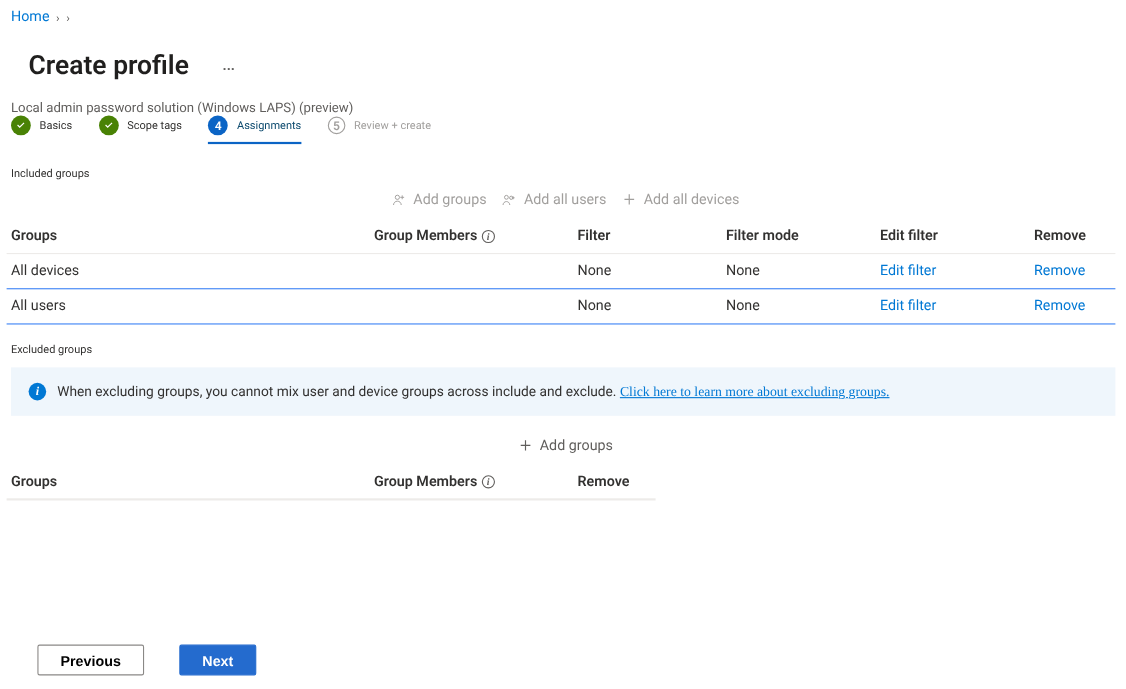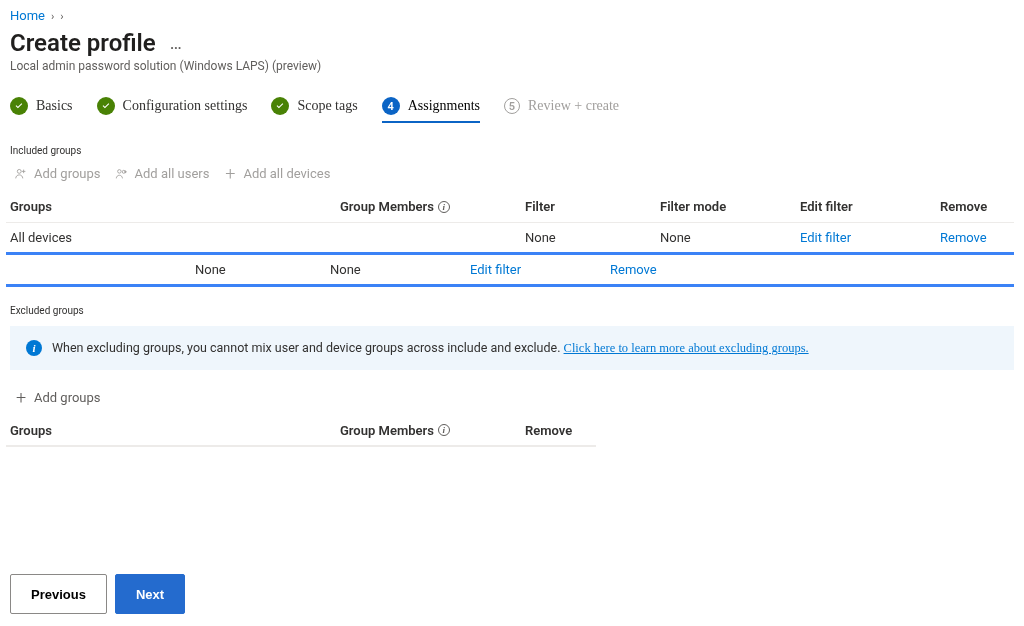--- a/index.html
+++ b/index.html
@@ -16,51 +16,51 @@
   }
   a { color: #0078d4; text-decoration: none; }
 
   
   .breadcrumb { display: flex; align-items: flex-end; gap: 6px; font-size: 13px; margin-bottom: 6px; }
   .breadcrumb .crumb { color: #0078d4; cursor: pointer; }
   .chev { color: #605e5c; font-size: 11px; }
 
   
   .page-title-row { display: flex; align-items: center; gap: 14px; }
-  h1 { font-size: 24px; font-weight: 600; margin: 0; color: #201f1e; }
+  h1 { font-size: 24px; font-weight: 600; margin: 16px; color: #201f1e; }
   .ellipsis-btn { color: #605e5c; cursor: pointer; font-size: 18px; line-height: 1; }
-  .subtitle { color: #605e5c; font-size: 12px; margin-top: 2px; margin-bottom: 24px; }
+  .subtitle { color: #605e5c; font-size: 12px; margin-top: 2px; }
 
   
   .wizard { display: flex; align-items: center; gap: 24px; padding-bottom: 0; margin-bottom: 22px; }
   .step { display: flex; align-items: center; gap: 8px; padding-bottom: 6px; border-bottom: 2px solid transparent; cursor: pointer; }
-  .step-label { font-size: 14px; color: #323130; font-family: Liberation Serif, serif; }
+  .step-label { font-size: 10px; color: #323130; }
   .step .circle { width: 18px; height: 18px; border-radius: 50%; display: inline-flex; align-items: center; justify-content: center; font-size: 11px; font-weight: 600; }
   .step.done .circle { background: #498205; color: #fff; }
   .step.done .circle svg { width: 10px; height: 10px; fill: #fff; }
   .step.current .circle { background: #0b64c5; color: #fff; }
   .step.current { border-bottom-color: #0b64c5; }
-  .step.current .step-label { color: #000000; font-weight: 400; }
+  .step.current .step-label { color: #0c4a6e; font-weight: 400; }
   .step.future .circle { border: 1px solid #a19f9d; color: #a19f9d; background: #fff; width: 16px; height: 16px;}
   .step.future .step-label { color: #a19f9d; text-align: right; }
 
   
   .section-title { font-size: 10px; color: #323130; margin: 4px 0 10px 0; }
 
   
-  .cmdbar { display: flex; align-items: center; gap: 14px; color: #a19f9d; margin-bottom: 10px; padding-left: 4px;}
+  .cmdbar { display: flex; align-items: center; gap: 14px; color: #a19f9d; margin-bottom: 10px; padding-left: 4px; justify-content: center;}
   .cmdbar .cmd { display: flex; align-items: center; gap: 6px; font-size: 13px; cursor: pointer; }
   .cmdbar .cmd .ico { width: 14px; height: 14px; display: inline-flex; align-items: center; justify-content: center; }
   .cmdbar .cmd .ico svg { stroke: #a19f9d; fill: #a19f9d; }
   .cmd.enabled { color: #605e5c; }
   .cmd.plus .ico { font-size: 18px; line-height: 0; font-weight: 300; }
 
   
   .tbl { width: calc(100% + 4px); margin-left: -4px; }
-  .tbl .row { display: flex; align-items: center; border-bottom: 3px solid #3b82f6; height: 32px; font-size: 13px; }
+  .tbl .row { display: flex; align-items: center; border-bottom: 1px solid #3b82f6; height: 32px; font-size: 13px; }
   .tbl .row.header { font-weight: 600; color: #323130; border-bottom: 1px solid #edebe9; }
   .tbl .row.header.thick { border-bottom: 2px solid #edebe9; }
   .tbl .cell { padding: 0 4px; }
   .tbl .c1 { flex: 0 0 330px; }
   .tbl .c2 { flex: 0 0 185px; display:flex; align-items:center; gap:4px;}
   .tbl .c3 { flex: 0 0 135px; }
   .tbl .c4 { flex: 0 0 140px; }
   .tbl .c5 { flex: 0 0 140px; }
   .tbl .c6 { flex: 1 1 auto; }
   .link-cell { color: #0078d4; cursor: pointer; }
@@ -82,22 +82,22 @@
   .info-bar a { text-decoration: underline; font-family: Liberation Serif, serif; }
 
   .info-circle { width:12px; height:12px; border:1px solid #605e5c; border-radius:50%; display:inline-flex; align-items:center; justify-content:center; font-size:9px; color:#605e5c; font-family: Georgia, serif; font-style: italic;}
 
   
   .footer {
     position: absolute; left: 10px; bottom: 12px;
     display: flex; gap: 8px;
   }
   .btn {
-    height: 40px; padding: 0 20px; font-size: 13px; border-radius: 2px;
-    cursor: pointer; border: 1px solid #8a8886; background: #fff; font-weight: 600;
+    height: 28px; padding: 0 20px; font-size: 13px; border-radius: 2px;
+    cursor: pointer; border: 1px solid #8a8886; background: #fff; font-weight: 600; margin-left: 24px;
   }
   .btn.primary { background: #246bce; border-color: #246bce; color: #fff; font-weight: 600; text-align: center; }
 </style>
 </head>
 <body>
 
 <div class="breadcrumb">
   <span class="crumb">Home</span>
   <span class="chev">›</span>
   <span class="chev">›</span>
@@ -110,28 +110,20 @@
 <div class="subtitle">Local admin password solution (Windows LAPS) (preview)</div>
 
 <div class="wizard">
   <div class="step done">
     <span class="circle">
       <svg viewBox="0 0 12 12">
           <path d="M4.7 8.8 1.9 6l.9-.9 1.9 1.9L9 2.7l.9.9z"></path>
         </svg>
     </span>
     <span class="step-label">Basics</span>
-  </div>
-  <div class="step done">
-    <span class="circle">
-      <svg viewBox="0 0 12 12">
-          <path d="M4.7 8.8 1.9 6l.9-.9 1.9 1.9L9 2.7l.9.9z"></path>
-        </svg>
-    </span>
-    <span class="step-label">Configuration settings</span>
   </div>
   <div class="step done">
     <span class="circle">
       <svg viewBox="0 0 12 12">
           <path d="M4.7 8.8 1.9 6l.9-.9 1.9 1.9L9 2.7l.9.9z"></path>
         </svg>
     </span>
     <span class="step-label">Scope tags</span>
   </div>
   <div class="step current">
@@ -188,20 +180,21 @@
   </div>
   <div class="row">
     <div class="cell c1">All devices</div>
     <div class="cell c2"></div>
     <div class="cell c3">None</div>
     <div class="cell c4">None</div>
     <div class="cell c5 link-cell">Edit filter</div>
     <div class="cell c6 link-cell">Remove</div>
   </div>
   <div class="row">
+    <div class="cell c1">All users</div>
     <div class="cell c2"></div>
     <div class="cell c3">None</div>
     <div class="cell c4">None</div>
     <div class="cell c5 link-cell">Edit filter</div>
     <div class="cell c6 link-cell">Remove</div>
   </div>
 </div>
 
 <div class="section-title" style="margin-top:18px;">Excluded groups</div>
 

